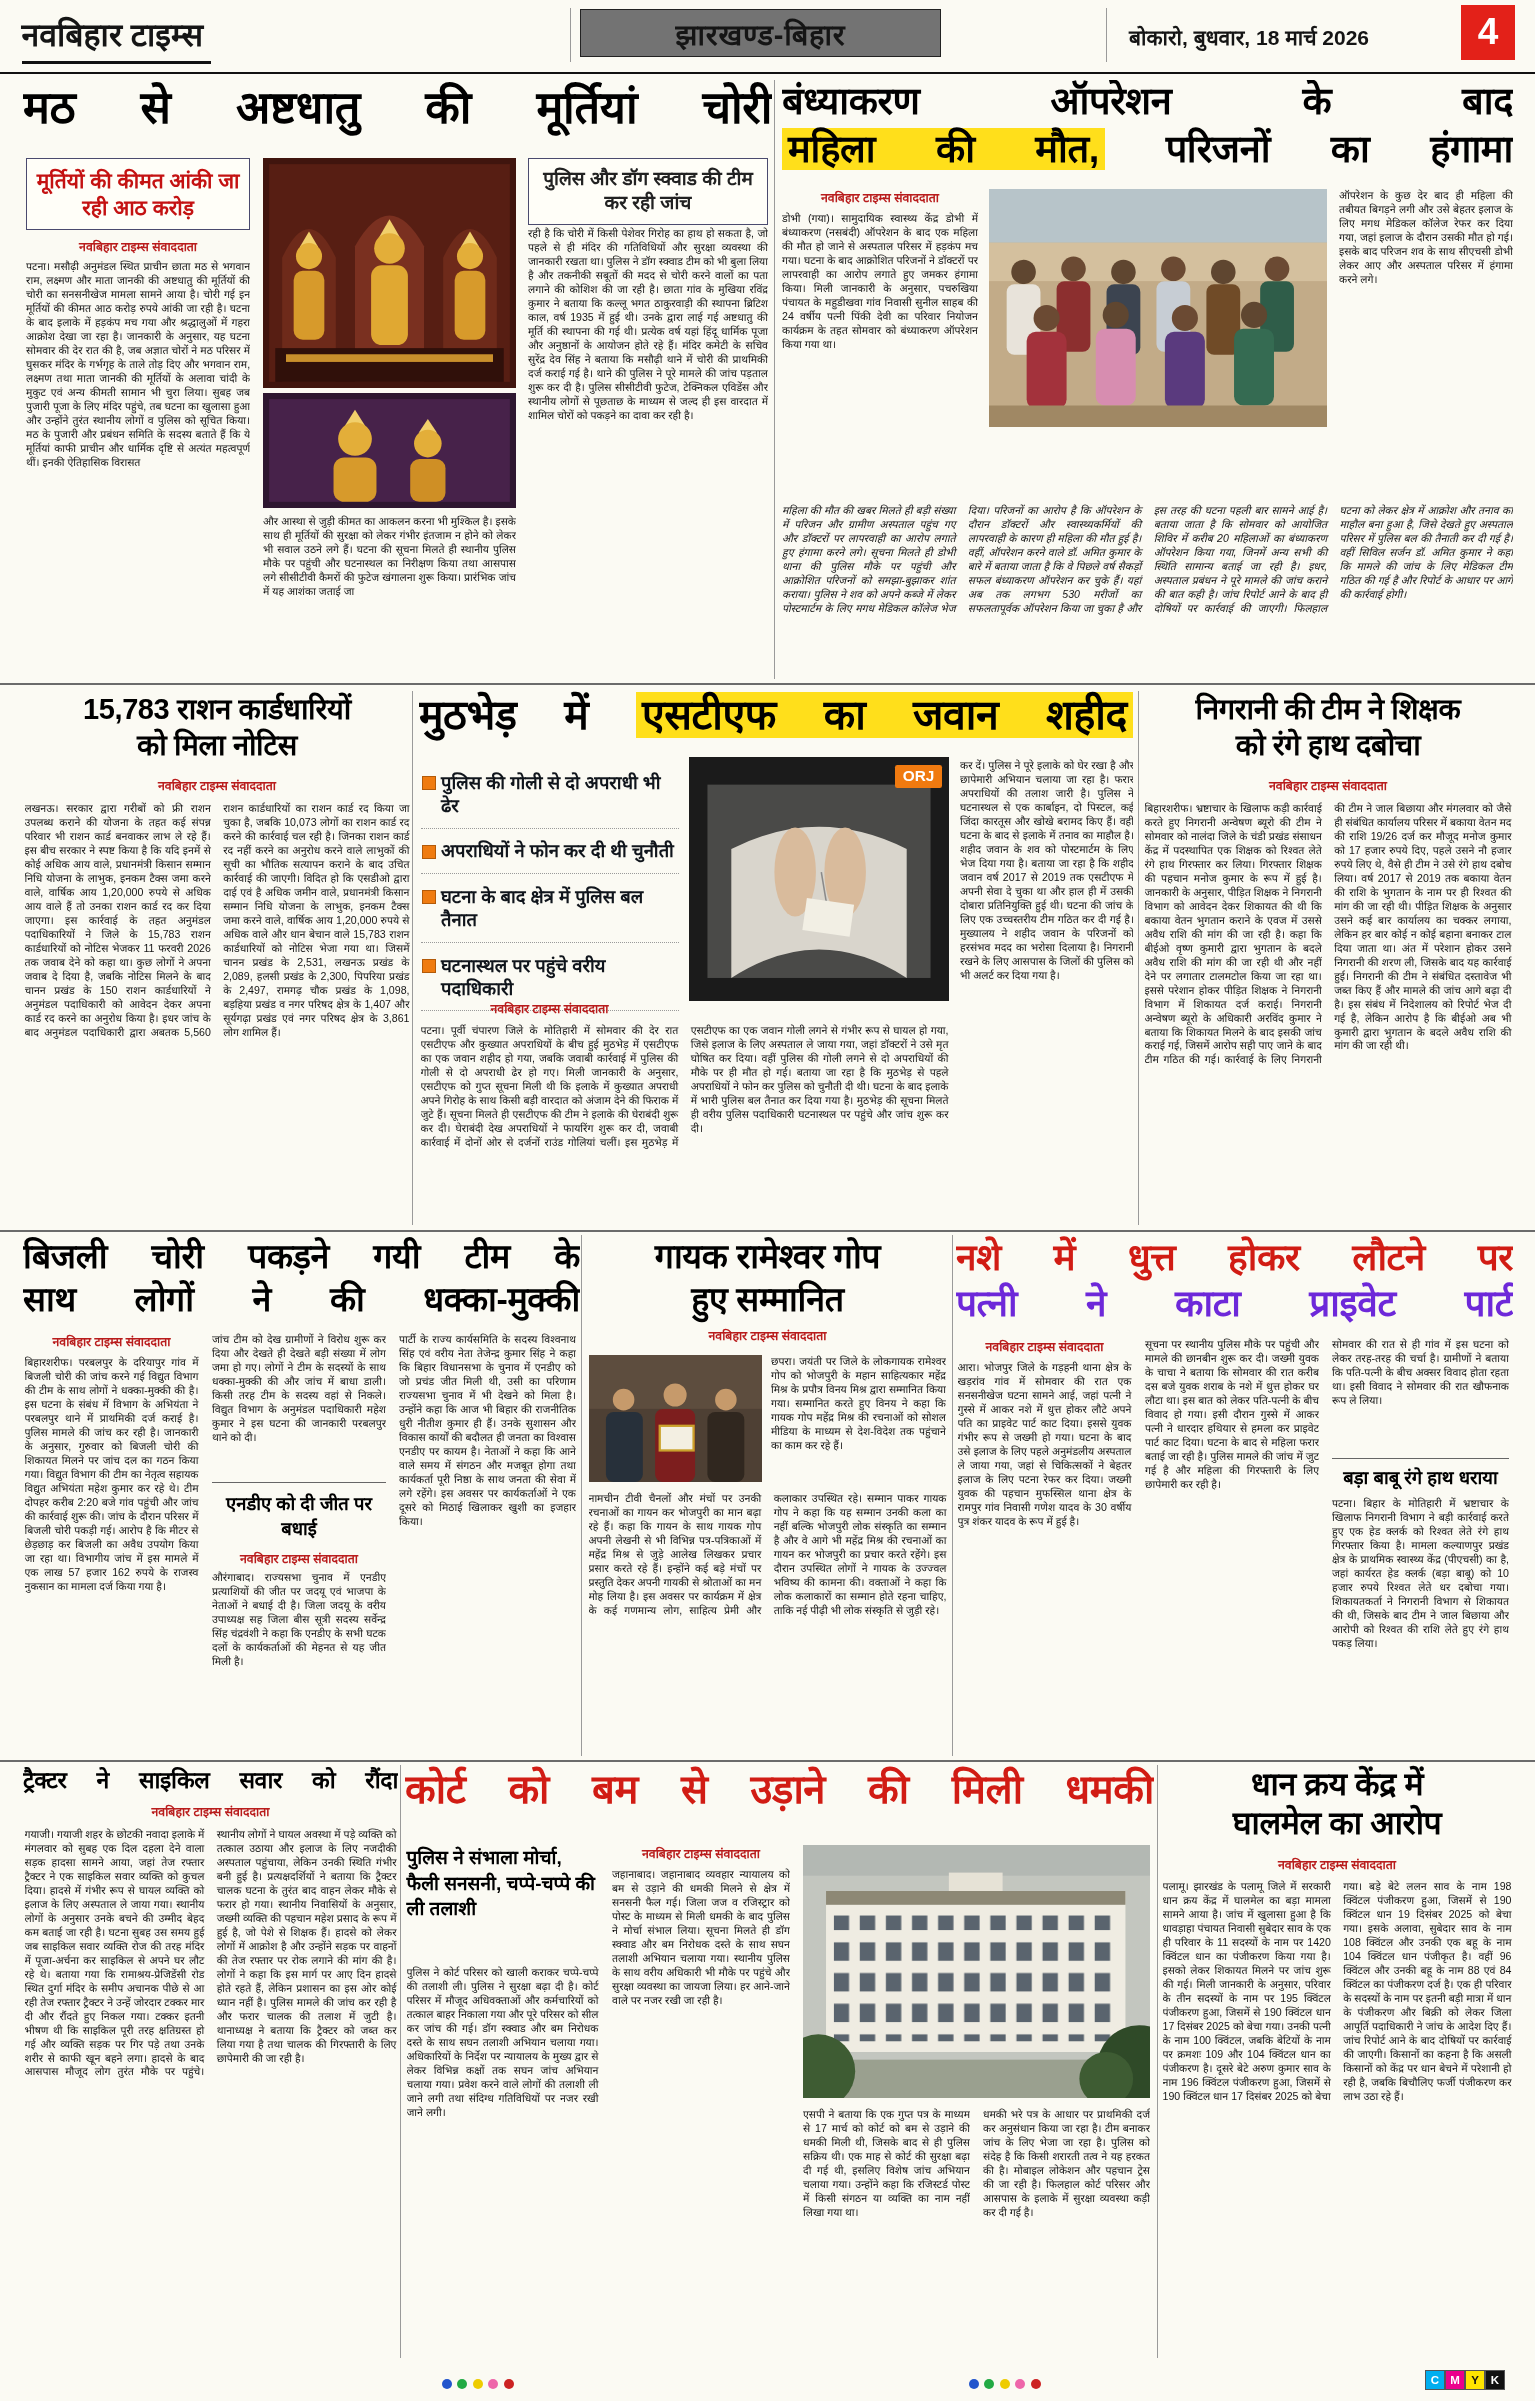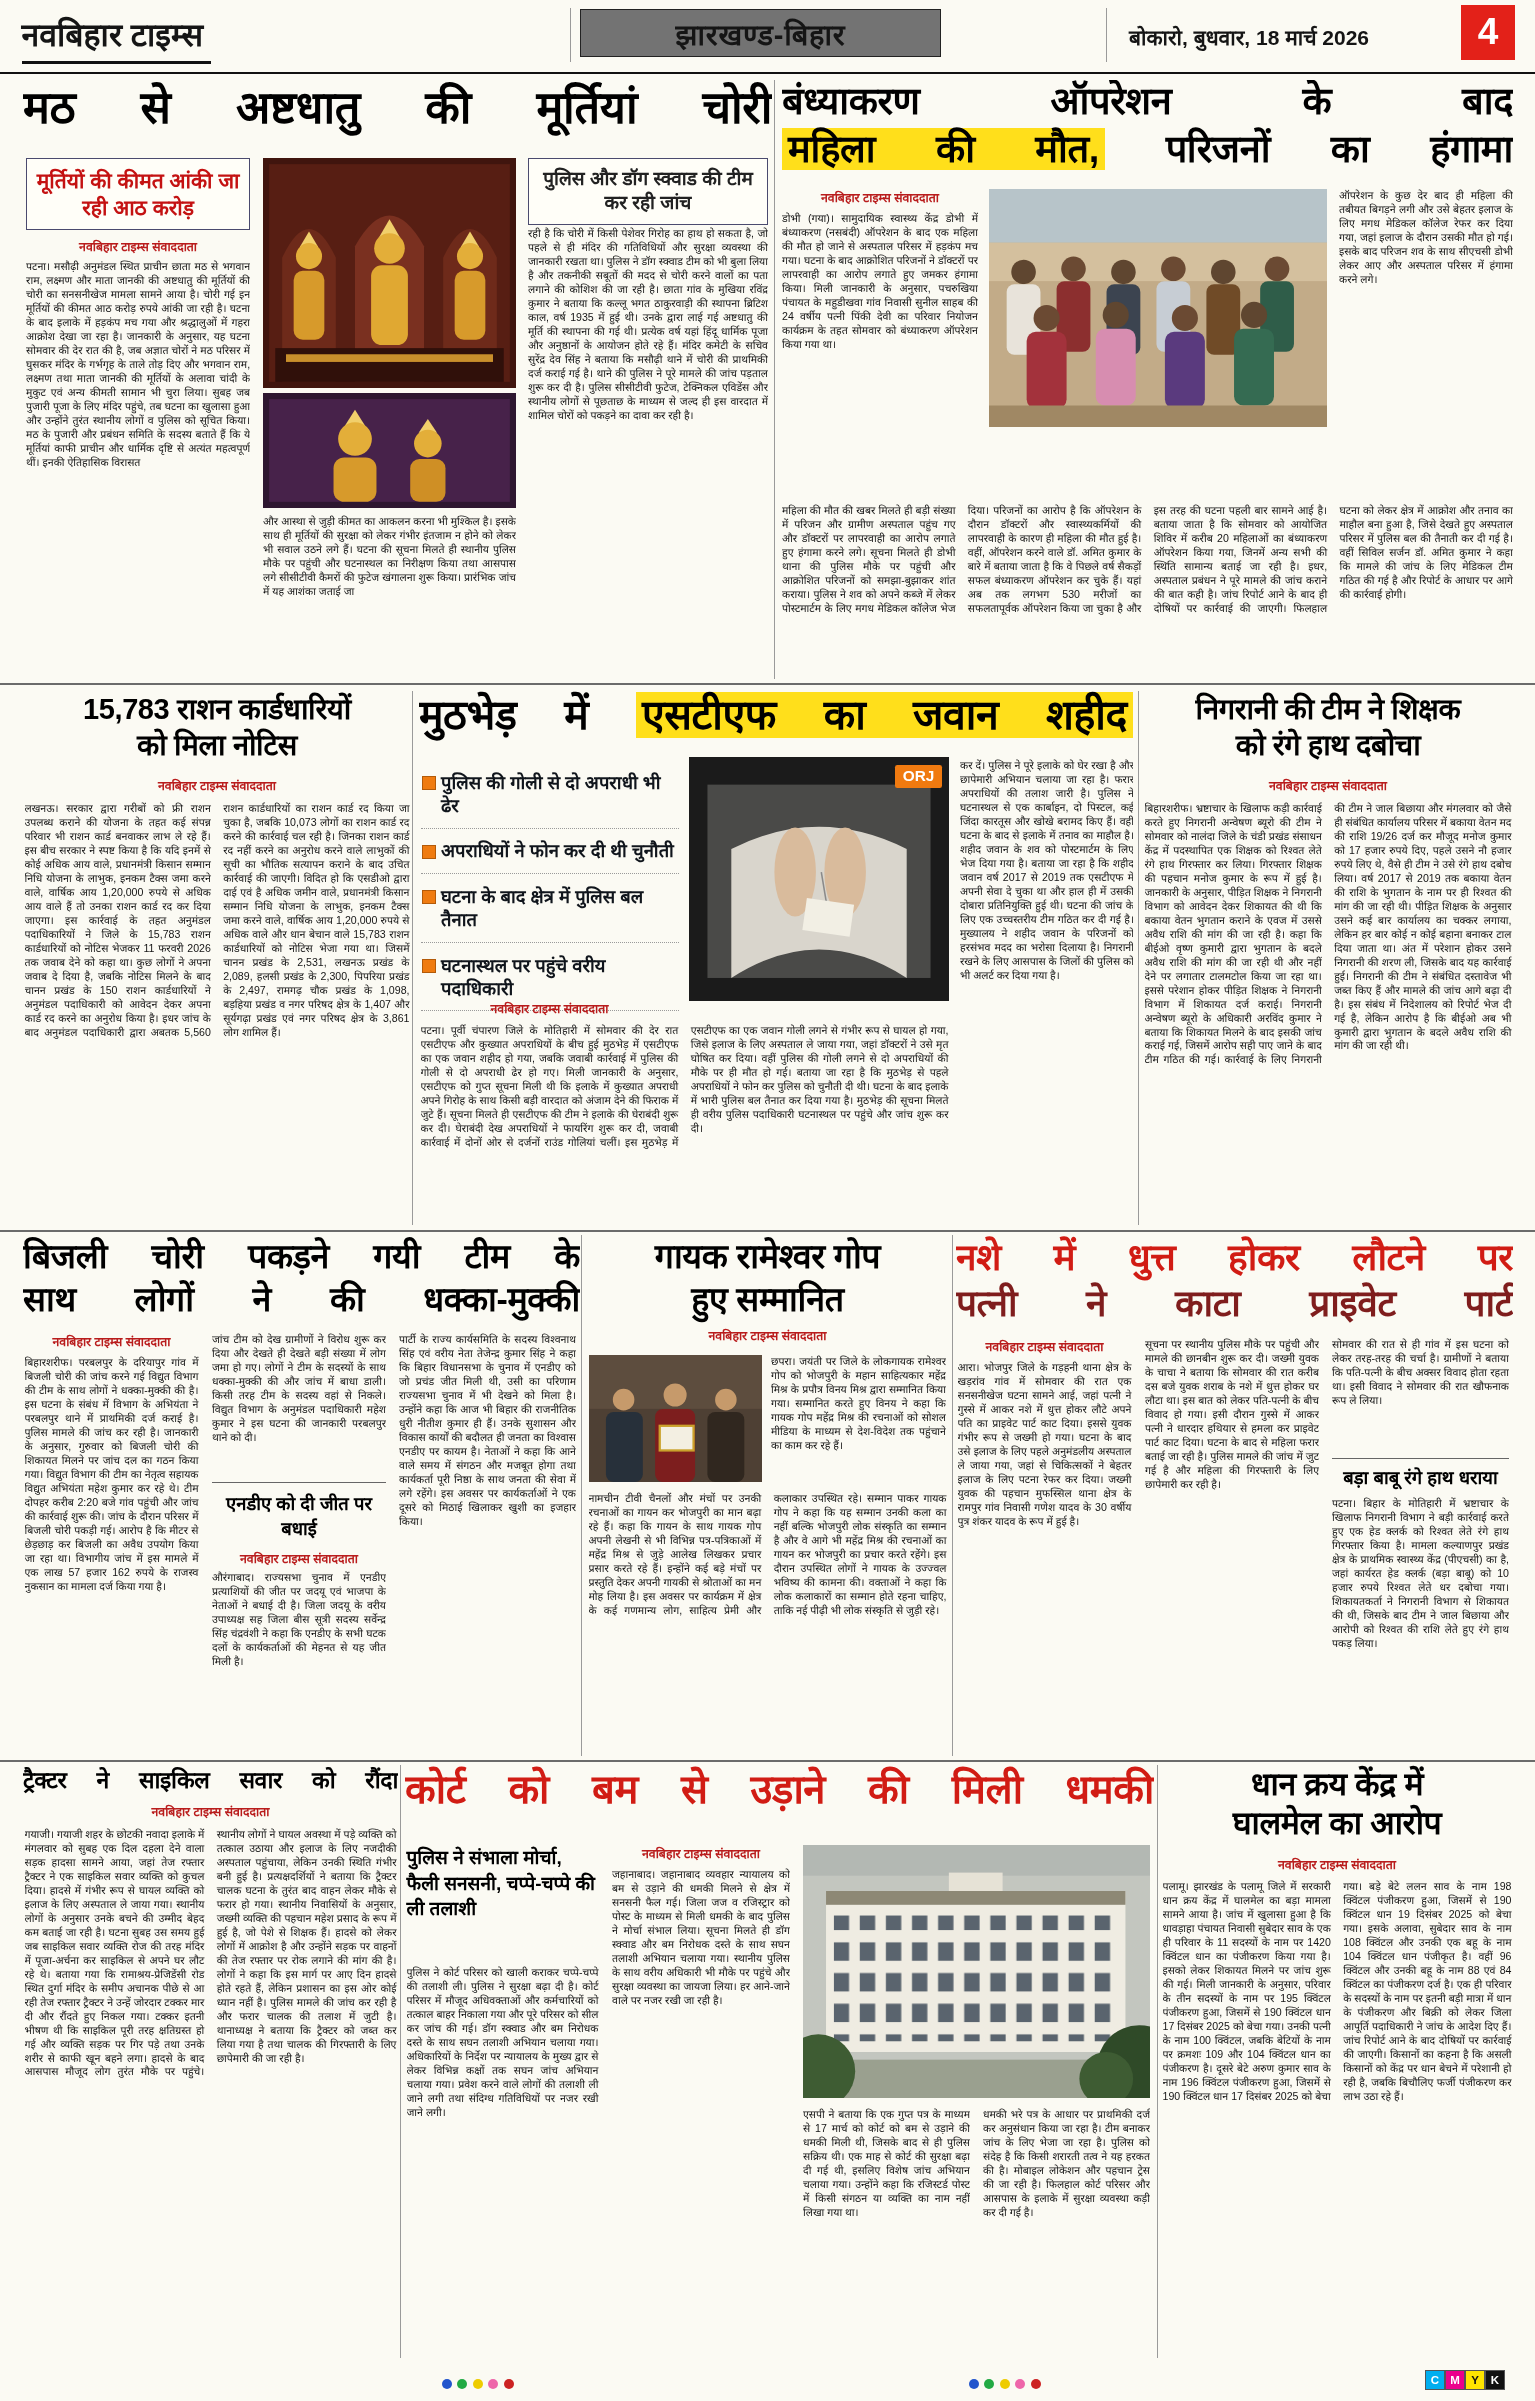--- a/index.html
+++ b/index.html
@@ -12,21 +12,21 @@
   .abs { position:absolute; }
   .art { position:absolute; overflow:hidden; }
   .headline { font-weight:bold; color:#000; line-height:1.12; letter-spacing:-0.4px; }
   .jl { text-align:justify; text-align-last:justify; }
   .center { text-align:center; }
   .red { color:#d11c14; }
   .hl { background:#ffdf1b; padding:0 6.1px; }
   .byline { font-weight:bold; text-align:center; font-size:12.3px; color:#b91c1c; }
   .body { font-size:10.6px; line-height:1.32; text-align:justify; color:#141414; overflow:hidden; }
   .cols2 { column-count:2; column-gap:12.3px; }
-  .cols4 { column-count:4; column-gap:12.3px; }
+  .cols4 { column-count:4; column-gap:12.3px;font-style:italic; }
   .kicker { border:1.5px solid #4a4a6e; padding:7.7px 7.7px; font-weight:bold; text-align:center; line-height:1.3; background:#fffef8; }
   .subhead { font-weight:bold; color:#000; line-height:1.35; }
   .bullet-item { display:flex; align-items:flex-start; gap:5px; padding:10.8px 1.5px; border-bottom:1.5px dotted #9a9a9a; font-size:18.4px; font-weight:bold; color:#10151c; line-height:1.25; }
   .bullet-sq { width:14px; height:14px; background:#ef7b10; border:0.8px solid #b35a08; flex:0 0 auto; margin-top:5.4px; }
   .photo { position:absolute; overflow:hidden; background:#444; }
   .photo svg { display:block; width:100%; height:100%; }
   .vr { position:absolute; width:0.8px; background:#9a9a9a; }
   .hr { position:absolute; height:1.5px; background:#6b6b6b; left:0; width:1536px; }
   .orj-badge { position:absolute; background:#f07a10; color:#fff; font-weight:bold; font-size:15.4px; padding:2.3px 7.7px; border-radius:2.3px; }
   .dotrow { position:absolute; display:flex; gap:5.4px; }
@@ -236,21 +236,21 @@
           <rect x="154" y="74" width="48" height="91" rx="10" fill="#30271f"></rect>
         <rect x="92" y="92" width="44" height="32" fill="#f3efe2" stroke="#caa22c" stroke-width="3"></rect>
       </svg>
     </div>
     <div class="body abs" style="left:184px;top:120px;width:175px;height:127px;">छपरा। जयंती पर जिले के लोकगायक रामेश्वर गोप को भोजपुरी के महान साहित्यकार महेंद्र मिश्र के प्रपौत्र विनय मिश्र द्वारा सम्मानित किया गया। सम्मानित करते हुए विनय ने कहा कि गायक गोप महेंद्र मिश्र की रचनाओं को सोशल मीडिया के माध्यम से देश-विदेश तक पहुंचाने का काम कर रहे हैं।</div>
     <div class="body cols2 abs" style="left:1.5px;top:257px;width:358px;height:261px;">नामचीन टीवी चैनलों और मंचों पर उनकी रचनाओं का गायन कर भोजपुरी का मान बढ़ा रहे हैं। कहा कि गायन के साथ गायक गोप अपनी लेखनी से भी विभिन्न पत्र-पत्रिकाओं में महेंद्र मिश्र से जुड़े आलेख लिखकर प्रचार प्रसार करते रहे हैं। इन्होंने कई बड़े मंचों पर प्रस्तुति देकर अपनी गायकी से श्रोताओं का मन मोह लिया है। इस अवसर पर कार्यक्रम में क्षेत्र के कई गणमान्य लोग, साहित्य प्रेमी और कलाकार उपस्थित रहे। सम्मान पाकर गायक गोप ने कहा कि यह सम्मान उनकी कला का नहीं बल्कि भोजपुरी लोक संस्कृति का सम्मान है और वे आगे भी महेंद्र मिश्र की रचनाओं का गायन कर भोजपुरी का प्रचार करते रहेंगे। इस दौरान उपस्थित लोगों ने गायक के उज्ज्वल भविष्य की कामना की। वक्ताओं ने कहा कि लोक कलाकारों का सम्मान होते रहना चाहिए, ताकि नई पीढ़ी भी लोक संस्कृति से जुड़ी रहे।</div>
   </section>
 
   <section class="art" id="art-drunk" style="left:956px;top:1235px;width:557px;height:521px;">
     <h1 class="headline jl red" style="position:absolute;left:0;top:1.5px;width:557px;font-size:37px;color:#d11c14;">नशे में धुत्त होकर लौटने पर</h1>
-    <h1 class="headline jl red" style="position:absolute;left:0;top:48px;width:557px;font-size:37px;color:#7f1d1d;">पत्नी ने काटा प्राइवेट पार्ट</h1>
+    <h1 class="headline jl red" style="position:absolute;left:0;top:48px;width:557px;font-size:37px;color:#6d28d9;">पत्नी ने काटा प्राइवेट पार्ट</h1>
     <div class="abs" style="left:1.5px;top:103px;width:174px;height:415px;">
       <div class="byline" style="margin-bottom:6.1px;">नवबिहार टाइम्स संवाददाता</div>
       <div class="body" style="height:389px;">आरा। भोजपुर जिले के गड़हनी थाना क्षेत्र के खड़रांव गांव में सोमवार की रात एक सनसनीखेज घटना सामने आई, जहां पत्नी ने गुस्से में आकर नशे में धुत्त होकर लौटे अपने पति का प्राइवेट पार्ट काट दिया। इससे युवक गंभीर रूप से जख्मी हो गया। घटना के बाद उसे इलाज के लिए पहले अनुमंडलीय अस्पताल ले जाया गया, जहां से चिकित्सकों ने बेहतर इलाज के लिए पटना रेफर कर दिया। जख्मी युवक की पहचान मुफस्सिल थाना क्षेत्र के रामपुर गांव निवासी गणेश यादव के 30 वर्षीय पुत्र शंकर यादव के रूप में हुई है।</div>
     </div>
     <div class="body abs" style="left:189px;top:103px;width:174px;height:415px;">सूचना पर स्थानीय पुलिस मौके पर पहुंची और मामले की छानबीन शुरू कर दी। जख्मी युवक के चाचा ने बताया कि सोमवार की रात करीब दस बजे युवक शराब के नशे में धुत्त होकर घर लौटा था। इस बात को लेकर पति-पत्नी के बीच विवाद हो गया। इसी दौरान गुस्से में आकर पत्नी ने धारदार हथियार से हमला कर प्राइवेट पार्ट काट दिया। घटना के बाद से महिला फरार बताई जा रही है। पुलिस मामले की जांच में जुट गई है और महिला की गिरफ्तारी के लिए छापेमारी कर रही है।</div>
     <div class="abs" style="left:376px;top:103px;width:177px;height:415px;overflow:hidden;">
       <div class="body" style="height:115px;">सोमवार की रात से ही गांव में इस घटना को लेकर तरह-तरह की चर्चा है। ग्रामीणों ने बताया कि पति-पत्नी के बीच अक्सर विवाद होता रहता था। इसी विवाद ने सोमवार की रात खौफनाक रूप ले लिया।</div>
       <div class="subhead center" style="font-size:18.4px;padding:7.7px 0 6.1px 0;border-top:1.5px solid #666;margin-top:4.6px;">बड़ा बाबू रंगे हाथ धराया</div>
       <div class="body" style="height:253px;">पटना। बिहार के मोतिहारी में भ्रष्टाचार के खिलाफ निगरानी विभाग ने बड़ी कार्रवाई करते हुए एक हेड क्लर्क को रिश्वत लेते रंगे हाथ गिरफ्तार किया है। मामला कल्याणपुर प्रखंड क्षेत्र के प्राथमिक स्वास्थ्य केंद्र (पीएचसी) का है, जहां कार्यरत हेड क्लर्क (बड़ा बाबू) को 10 हजार रुपये रिश्वत लेते धर दबोचा गया। शिकायतकर्ता ने निगरानी विभाग से शिकायत की थी, जिसके बाद टीम ने जाल बिछाया और आरोपी को रिश्वत की राशि लेते हुए रंगे हाथ पकड़ लिया।</div>
     </div>

